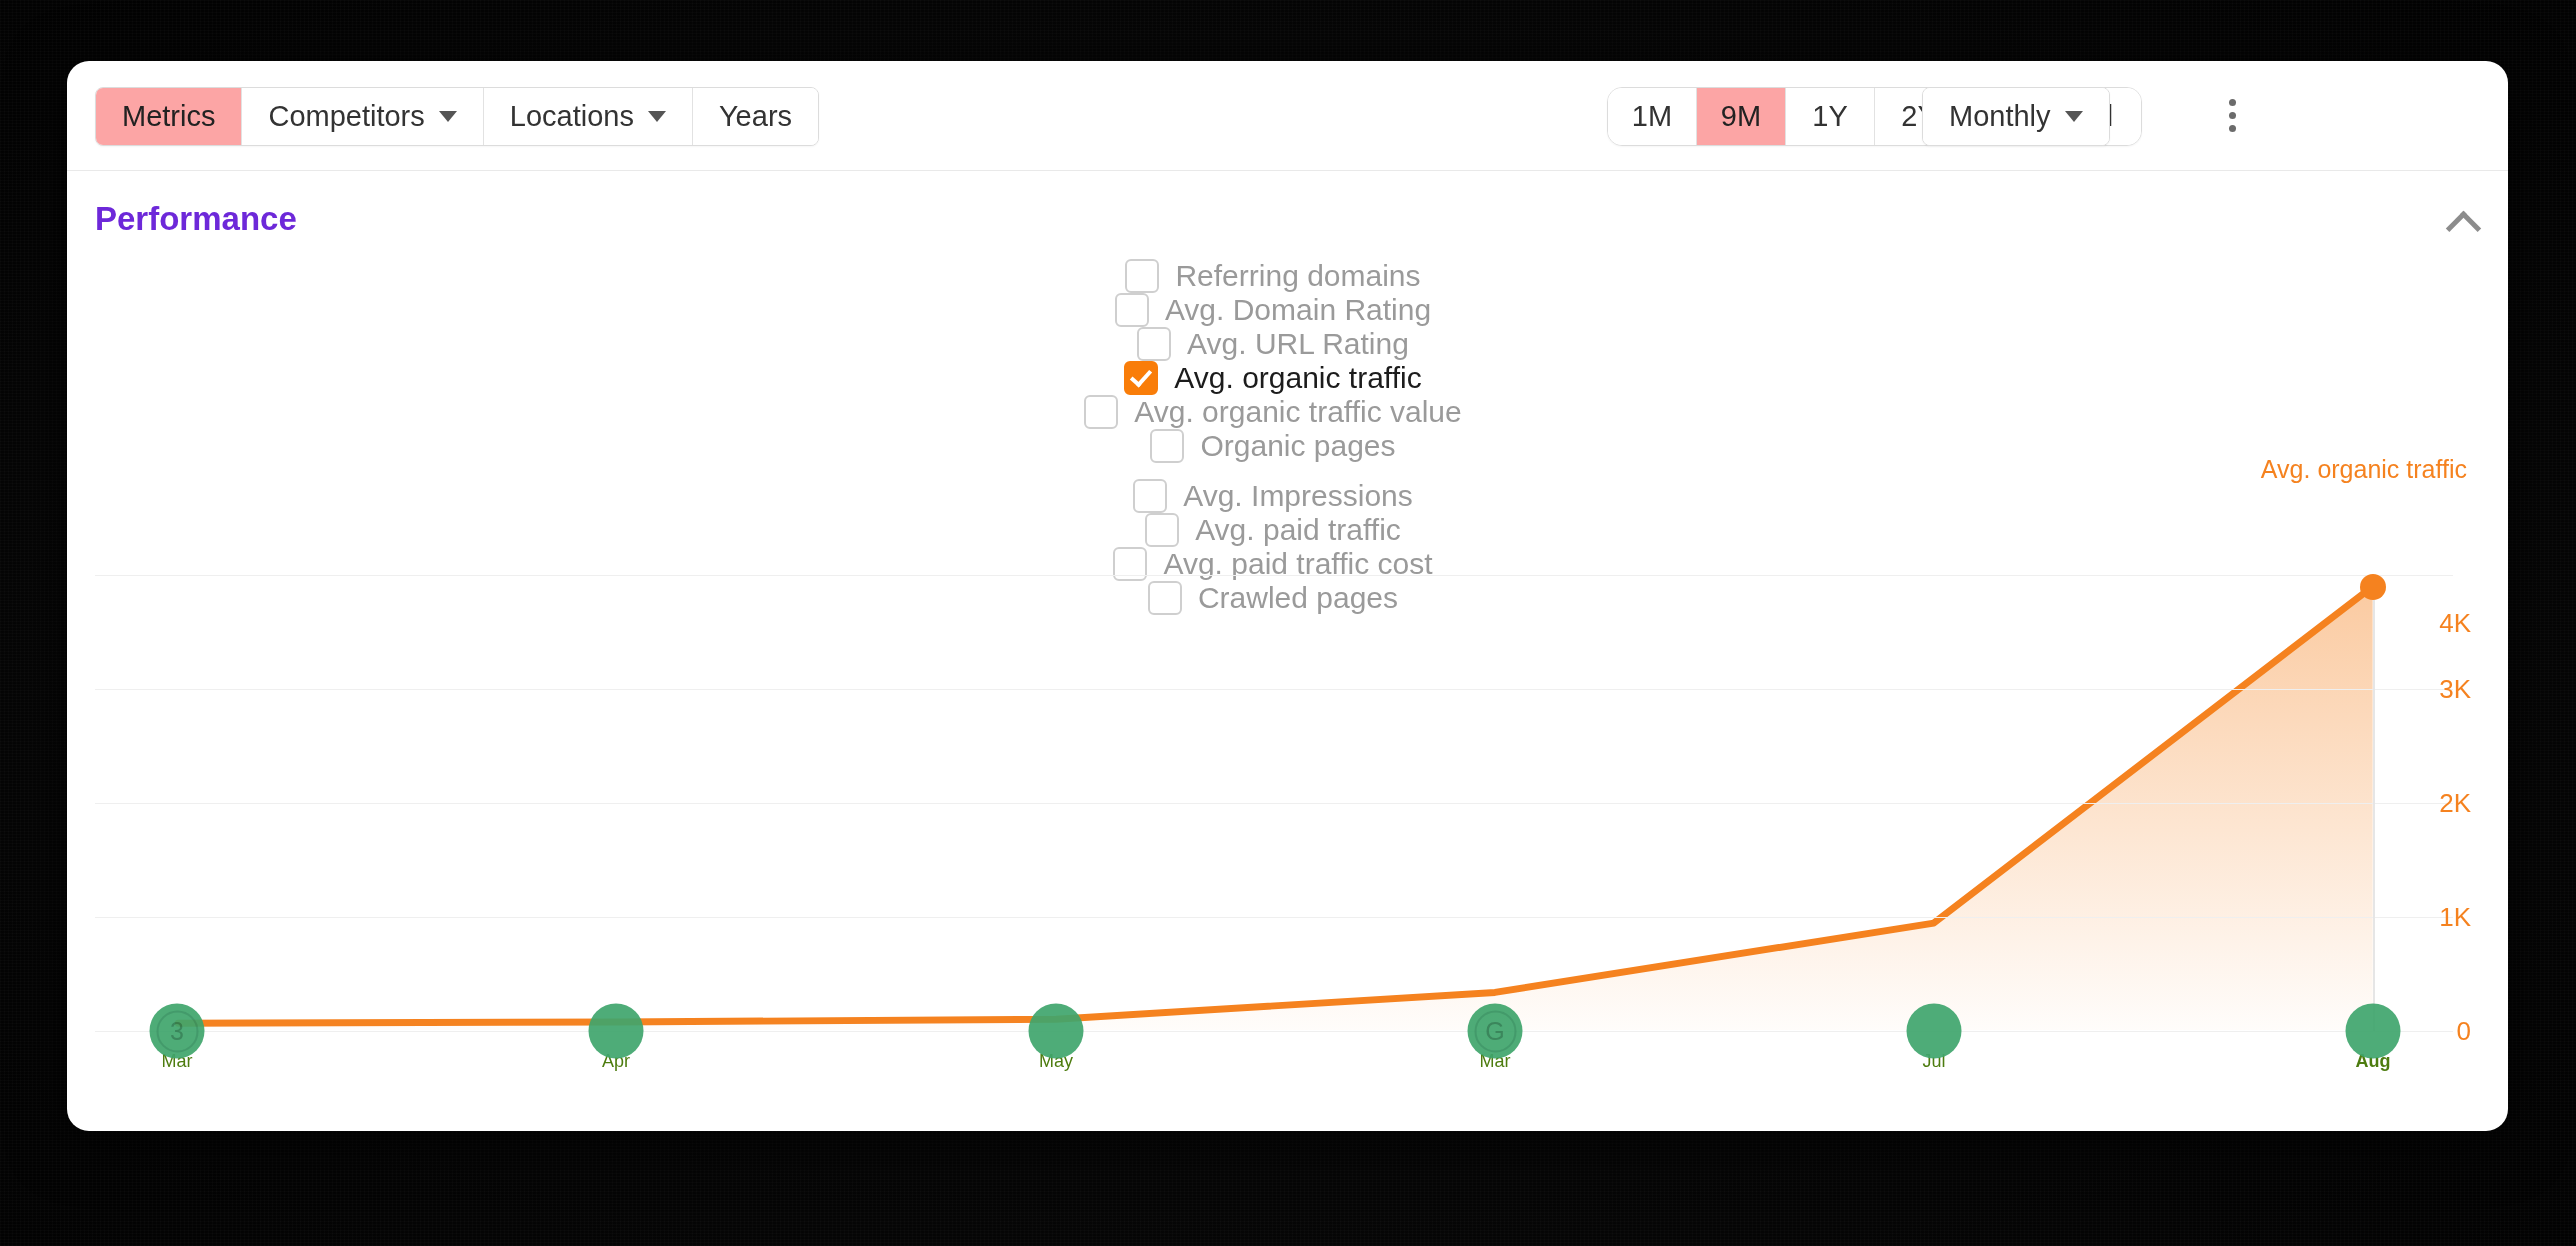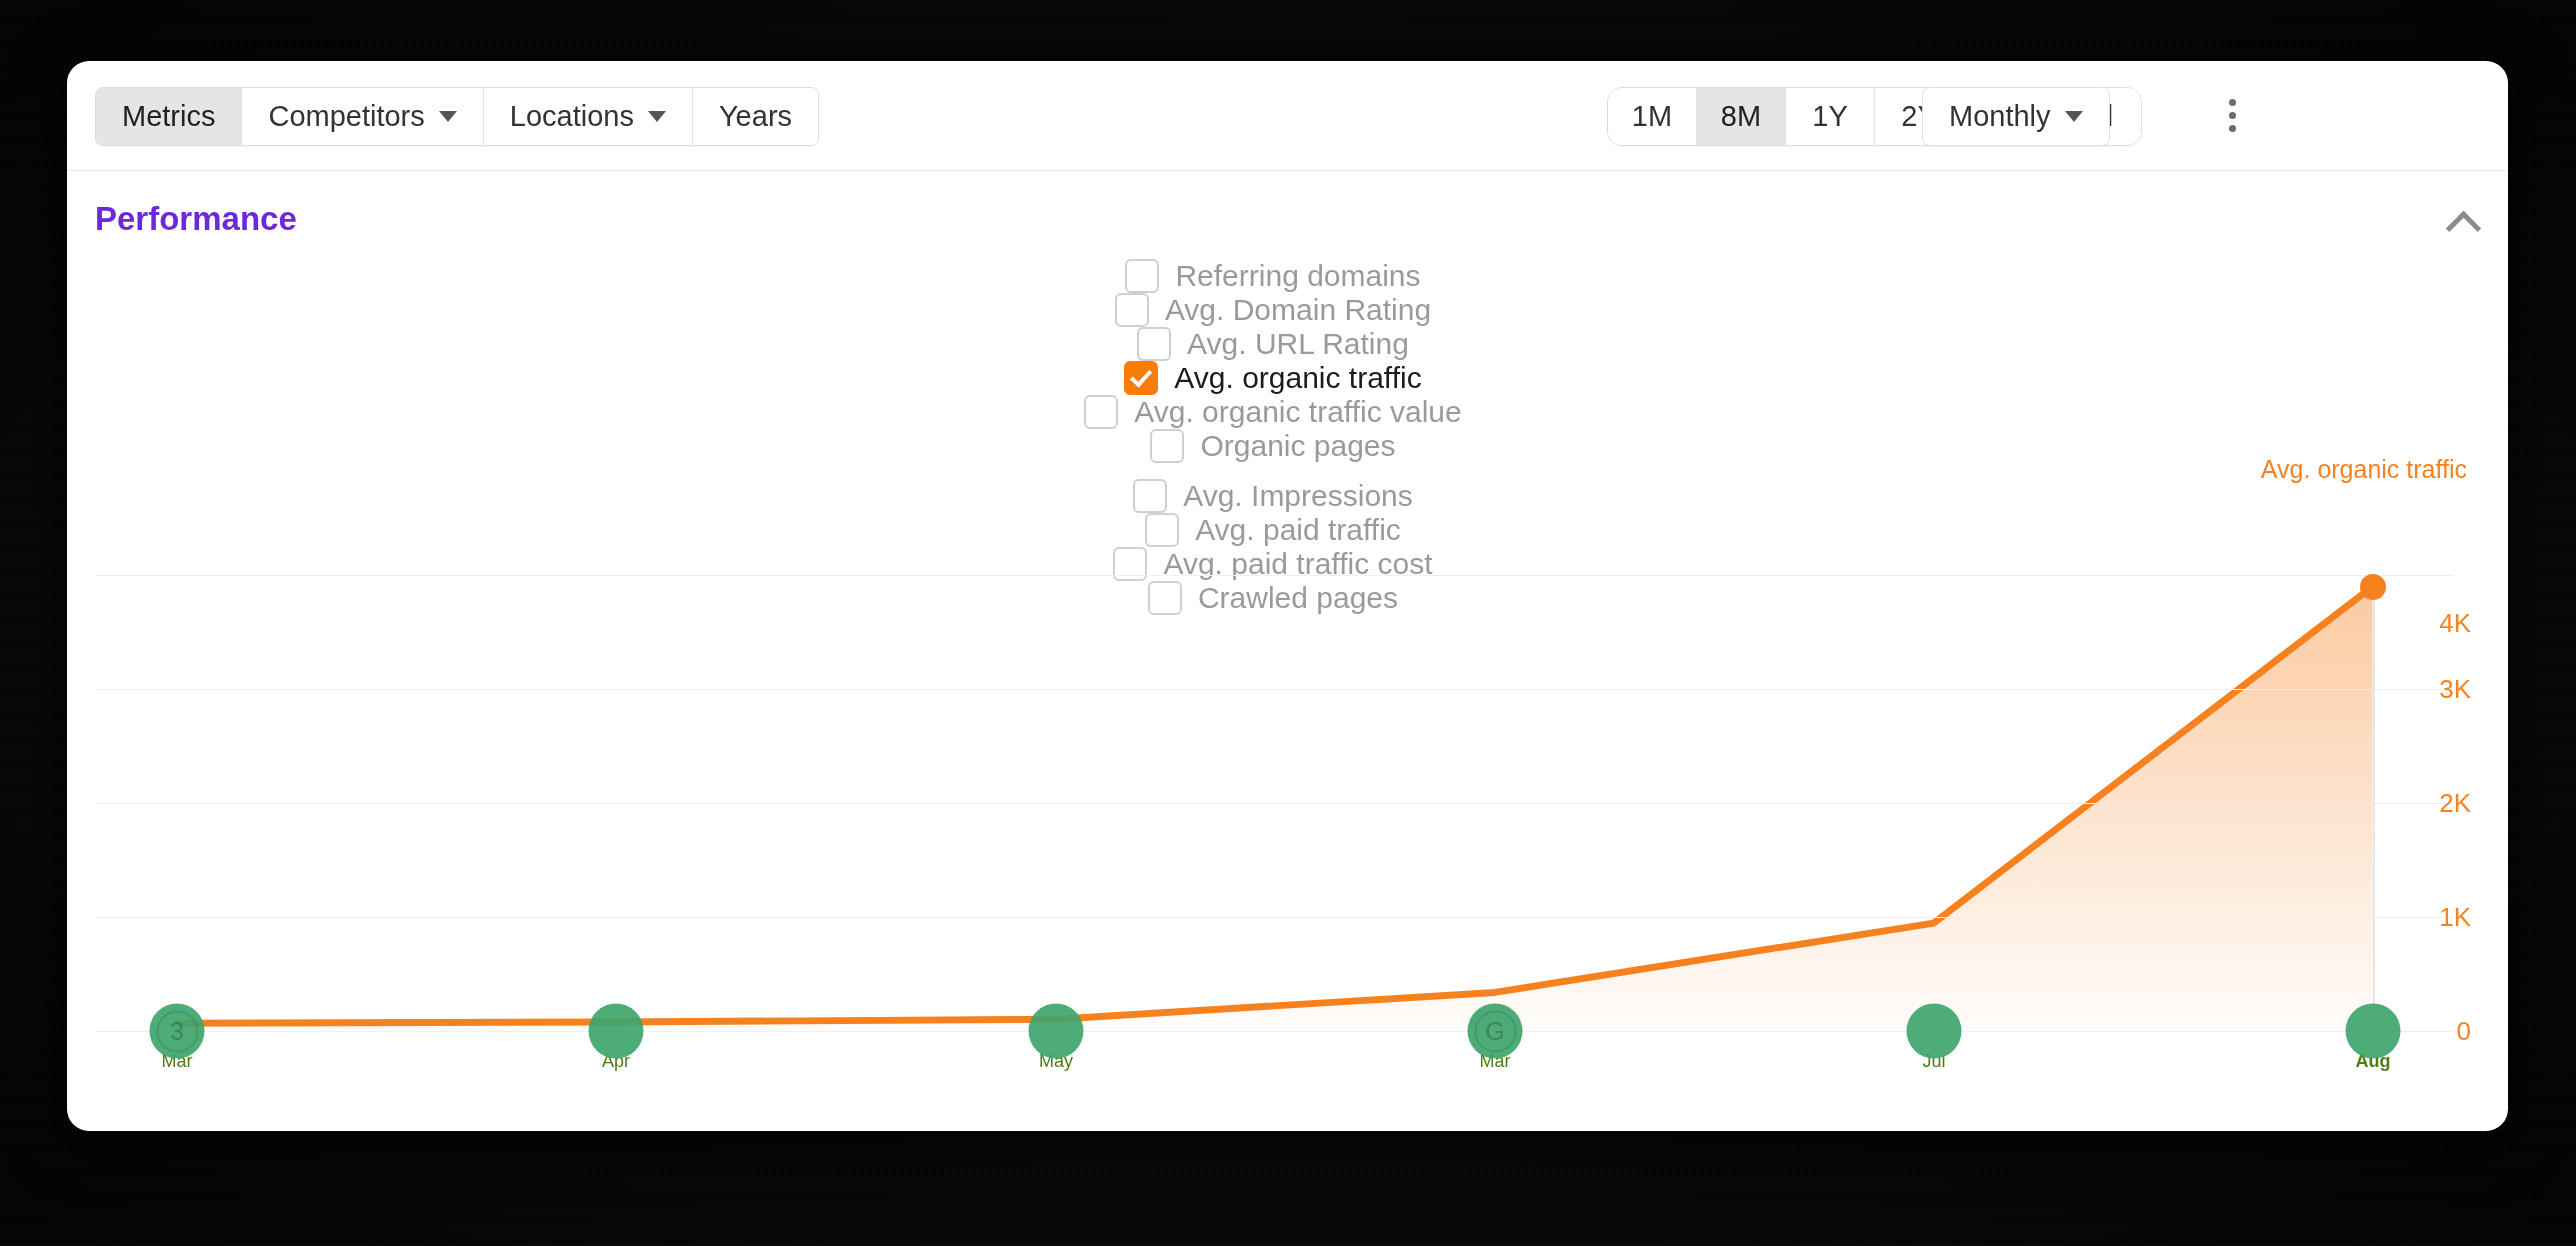--- a/index.html
+++ b/index.html
@@ -20,21 +20,21 @@
         box-shadow:0 10px 59px rgba(0,0,0,.85);overflow:hidden;}
 
   
   #toolbar{position:absolute;left:0;top:0;width:100%;height:109px;}
   .btn-group{position:absolute;display:flex;border:1px solid #dcdcdc;border-radius:8px;
              overflow:hidden;background:#fff;box-shadow:0 1px 2px rgba(0,0,0,.04);}
   .btn{display:flex;align-items:center;gap:14px;padding:0 26px;height:57px;
        font-size:29px;color:#333;background:#fff;border-right:1px solid #e2e2e2;
        white-space:nowrap;cursor:pointer;}
   .btn:last-child{border-right:none;}
-  .btn.active{background:#e5e5e5;color:#222;}
+  .btn.active{background:#fca5a5;color:#222;}
   .caret{width:0;height:0;border-left:9px solid transparent;border-right:9px solid transparent;
          border-top:11px solid #555;display:inline-block;}
 
   #leftGroup{left:28px;top:26px;}
   #rangeGroup{left:1540px;top:26px;border-radius:15px;}
   #rangeGroup .btn{padding:0 22px;justify-content:center;min-width:44px;}
   #freqGroup{left:1855px;top:26px;}
   #kebab{position:absolute;left:2137px;top:26px;width:57px;height:57px;
          display:flex;flex-direction:column;align-items:center;justify-content:center;gap:6px;cursor:pointer;}
   #kebab i{width:7px;height:7px;border-radius:50%;background:#6b6b6b;display:block;}
@@ -103,21 +103,21 @@
         <div class="btn">
           <span>Years</span>
         </div>
       </div>
 
       <div class="btn-group" id="rangeGroup">
         <div class="btn">
             <span>1M</span>
           </div>
         <div class="btn active">
-            <span>8M</span>
+            <span>9M</span>
           </div>
         <div class="btn">
             <span>1Y</span>
           </div>
         <div class="btn">
             <span>2Y</span>
           </div>
         <div class="btn">
             <span>5Y</span>
           </div>

